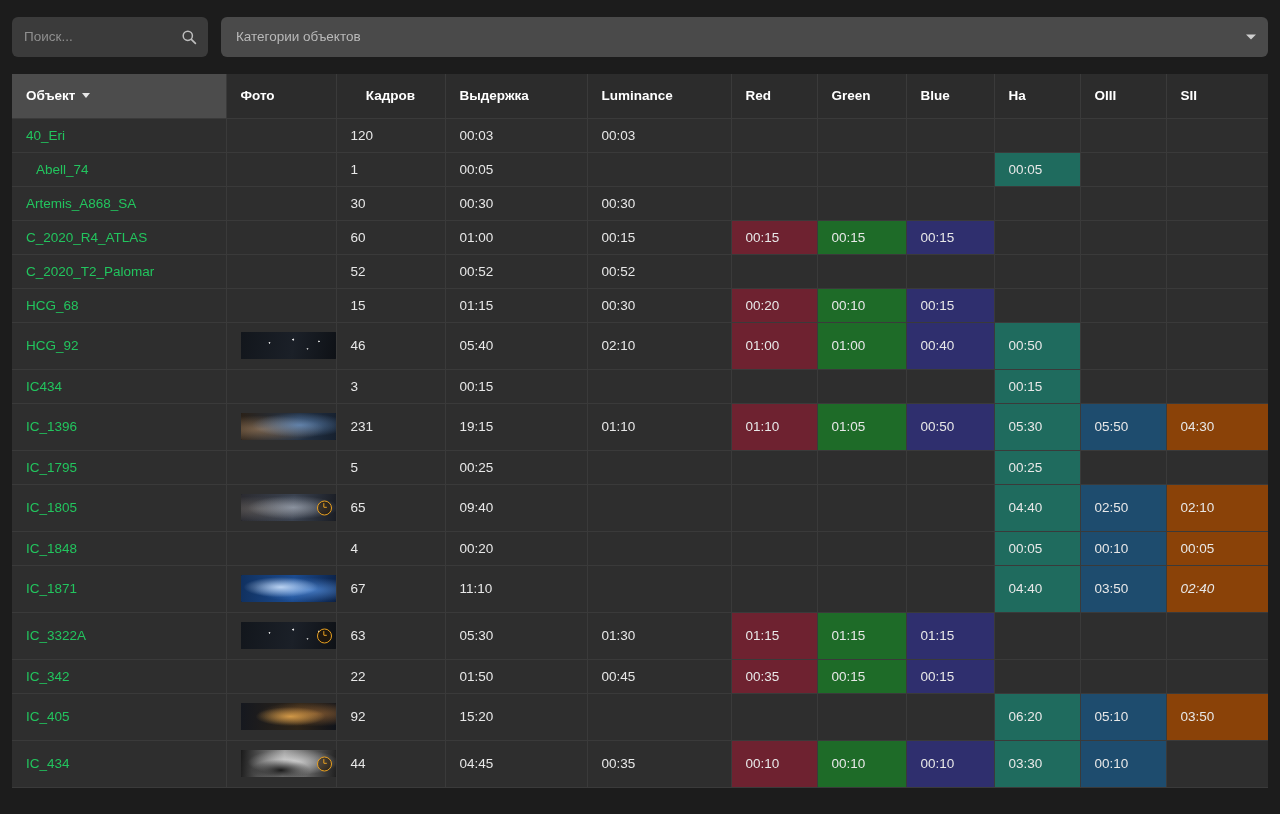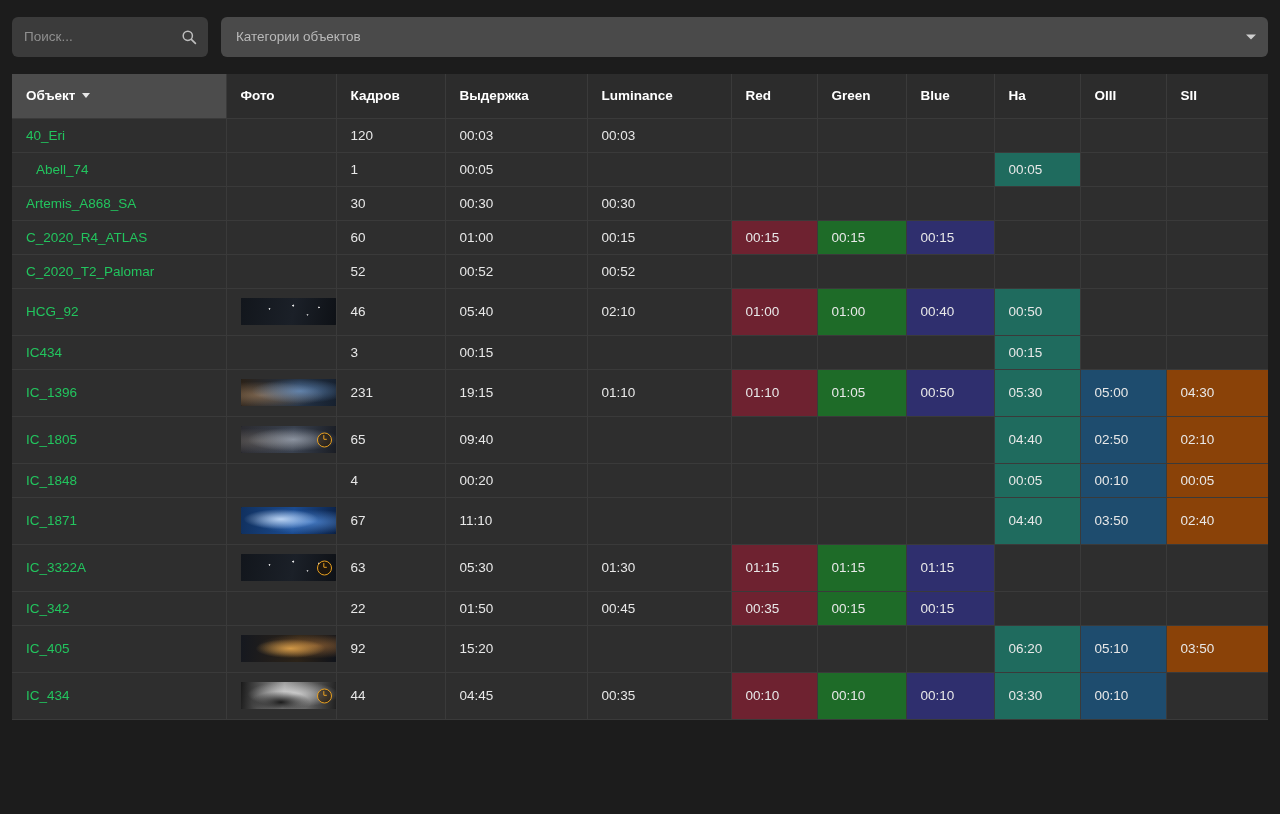--- a/index.html
+++ b/index.html
@@ -221,21 +221,21 @@
   </div>
 
 </div>
 
 <div class="table-wrap">
   <table>
     <thead>
       <tr id="header-row">
           <th class="sorted" style="width: 214px;"><span>Объект</span><span class="sort-caret"></span></th>
           <th style="width: 110px;"><span>Фото</span></th>
-          <th style="width: 109px;"><span>Кадров</span></th>
+          <th style="width: 109px; text-align: center;"><span>Кадров</span></th>
           <th style="width: 142px;"><span>Выдержка</span></th>
           <th style="width: 144px;"><span>Luminance</span></th>
           <th style="width: 86px;"><span>Red</span></th>
           <th style="width: 89px;"><span>Green</span></th>
           <th style="width: 88px;"><span>Blue</span></th>
           <th style="width: 86px;"><span>Ha</span></th>
           <th style="width: 86px;"><span>OIII</span></th>
           <th style="width: 102px;"><span>SII</span></th>
         </tr>
     </thead>
@@ -298,20 +298,33 @@
           <td style="width: 109px;"><span>52</span></td>
           <td style="width: 142px;"><span>00:52</span></td>
           <td class="luminance" style="width: 144px;"><span>00:52</span></td>
           <td class="empty" style="width: 86px;"></td>
           <td class="empty" style="width: 89px;"></td>
           <td class="empty" style="width: 88px;"></td>
           <td class="empty" style="width: 86px;"></td>
           <td class="empty" style="width: 86px;"></td>
           <td class="empty" style="width: 102px;"></td>
         </tr>
+        <tr>
+          <td class="obj" style="width: 214px;"><a href="#">HCG_68</a></td>
+          <td style="width: 110px; padding: 0px 14px;"></td>
+          <td style="width: 109px;"><span>15</span></td>
+          <td style="width: 142px;"><span>01:15</span></td>
+          <td class="luminance" style="width: 144px;"><span>00:30</span></td>
+          <td class="red" style="width: 86px;"><span>00:20</span></td>
+          <td class="green" style="width: 89px;"><span>00:10</span></td>
+          <td class="blue" style="width: 88px;"><span>00:15</span></td>
+          <td class="empty" style="width: 86px;"></td>
+          <td class="empty" style="width: 86px;"></td>
+          <td class="empty" style="width: 102px;"></td>
+        </tr>
         <tr class="tall">
           <td class="obj" style="width: 214px;"><a href="#">HCG_92</a></td>
           <td style="width: 110px; padding: 0px 14px;">
             <div class="thumb">
               <div class="sky" style="background: radial-gradient(circle at 30% 40%, rgba(255, 255, 255, 0.85) 0.6px, transparent 1.2px), radial-gradient(circle at 55% 28%, rgba(255, 255, 255, 0.9) 0.7px, transparent 1.3px), radial-gradient(circle at 70% 62%, rgba(255, 255, 255, 0.7) 0.6px, transparent 1.2px), radial-gradient(circle at 82% 35%, rgba(255, 255, 255, 0.8) 0.6px, transparent 1.2px), linear-gradient(100deg, rgb(18, 22, 28) 0%, rgb(27, 32, 40) 55%, rgb(14, 17, 22) 100%);"></div>
             </div>
           </td>
           <td style="width: 109px;"><span>46</span></td>
           <td style="width: 142px;"><span>05:40</span></td>
           <td class="luminance" style="width: 144px;"><span>02:10</span></td>
@@ -342,22 +355,35 @@
               <div class="sky" style="background: radial-gradient(at 62% 45%, rgba(120, 170, 230, 0.6) 0%, transparent 58%), radial-gradient(at 22% 60%, rgba(190, 150, 110, 0.55) 0%, transparent 60%), linear-gradient(95deg, rgb(42, 33, 24) 0%, rgb(36, 51, 71) 60%, rgb(22, 32, 46) 100%);"></div>
             </div>
           </td>
           <td style="width: 109px;"><span>231</span></td>
           <td style="width: 142px;"><span>19:15</span></td>
           <td class="luminance" style="width: 144px;"><span>01:10</span></td>
           <td class="red" style="width: 86px;"><span>01:10</span></td>
           <td class="green" style="width: 89px;"><span>01:05</span></td>
           <td class="blue" style="width: 88px;"><span>00:50</span></td>
           <td class="ha" style="width: 86px;"><span>05:30</span></td>
-          <td class="oiii" style="width: 86px;"><span>05:00</span></td>
+          <td class="oiii" style="width: 86px;"><span>05:50</span></td>
           <td class="sii" style="width: 102px;"><span>04:30</span></td>
+        </tr>
+        <tr>
+          <td class="obj" style="width: 214px;"><a href="#">IC_1795</a></td>
+          <td style="width: 110px; padding: 0px 14px;"></td>
+          <td style="width: 109px;"><span>5</span></td>
+          <td style="width: 142px;"><span>00:25</span></td>
+          <td class="empty" style="width: 144px;"></td>
+          <td class="empty" style="width: 86px;"></td>
+          <td class="empty" style="width: 89px;"></td>
+          <td class="empty" style="width: 88px;"></td>
+          <td class="ha" style="width: 86px;"><span>00:25</span></td>
+          <td class="empty" style="width: 86px;"></td>
+          <td class="empty" style="width: 102px;"></td>
         </tr>
         <tr class="tall">
           <td class="obj" style="width: 214px;"><a href="#">IC_1805</a></td>
           <td style="width: 110px; padding: 0px 14px;">
             <div class="thumb">
               <div class="sky" style="background: radial-gradient(at 55% 50%, rgba(190, 200, 215, 0.55) 0%, transparent 62%), radial-gradient(at 20% 55%, rgba(150, 140, 130, 0.4) 0%, transparent 60%), linear-gradient(95deg, rgb(43, 43, 48) 0%, rgb(58, 66, 80) 55%, rgb(26, 29, 36) 100%);"></div>
               <span class="clock-badge"></span>
             </div>
           </td>
           <td style="width: 109px;"><span>65</span></td>
@@ -391,21 +417,21 @@
             </div>
           </td>
           <td style="width: 109px;"><span>67</span></td>
           <td style="width: 142px;"><span>11:10</span></td>
           <td class="empty" style="width: 144px;"></td>
           <td class="empty" style="width: 86px;"></td>
           <td class="empty" style="width: 89px;"></td>
           <td class="empty" style="width: 88px;"></td>
           <td class="ha" style="width: 86px;"><span>04:40</span></td>
           <td class="oiii" style="width: 86px;"><span>03:50</span></td>
-          <td class="sii" style="width: 102px;"><span>02:40</span></td>
+          <td class="sii" style="width: 102px; font-style: italic;"><span>02:40</span></td>
         </tr>
         <tr class="tall">
           <td class="obj" style="width: 214px;"><a href="#">IC_3322A</a></td>
           <td style="width: 110px; padding: 0px 14px;">
             <div class="thumb">
               <div class="sky" style="background: radial-gradient(circle at 30% 40%, rgba(255, 255, 255, 0.85) 0.6px, transparent 1.2px), radial-gradient(circle at 55% 28%, rgba(255, 255, 255, 0.9) 0.7px, transparent 1.3px), radial-gradient(circle at 70% 62%, rgba(255, 255, 255, 0.7) 0.6px, transparent 1.2px), radial-gradient(circle at 82% 35%, rgba(255, 255, 255, 0.8) 0.6px, transparent 1.2px), linear-gradient(100deg, rgb(18, 22, 28) 0%, rgb(27, 32, 40) 55%, rgb(14, 17, 22) 100%);"></div>
               <span class="clock-badge"></span>
             </div>
           </td>
           <td style="width: 109px;"><span>63</span></td>

